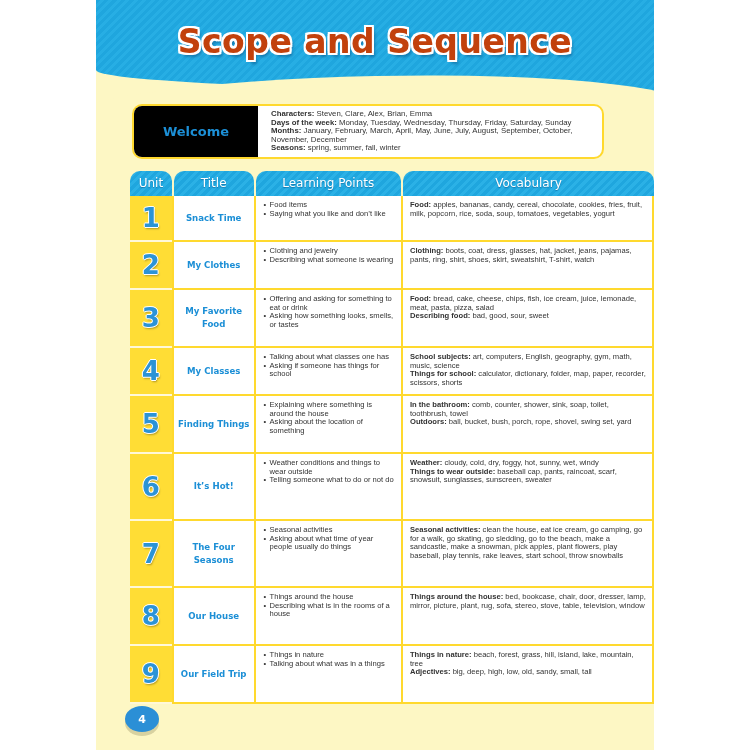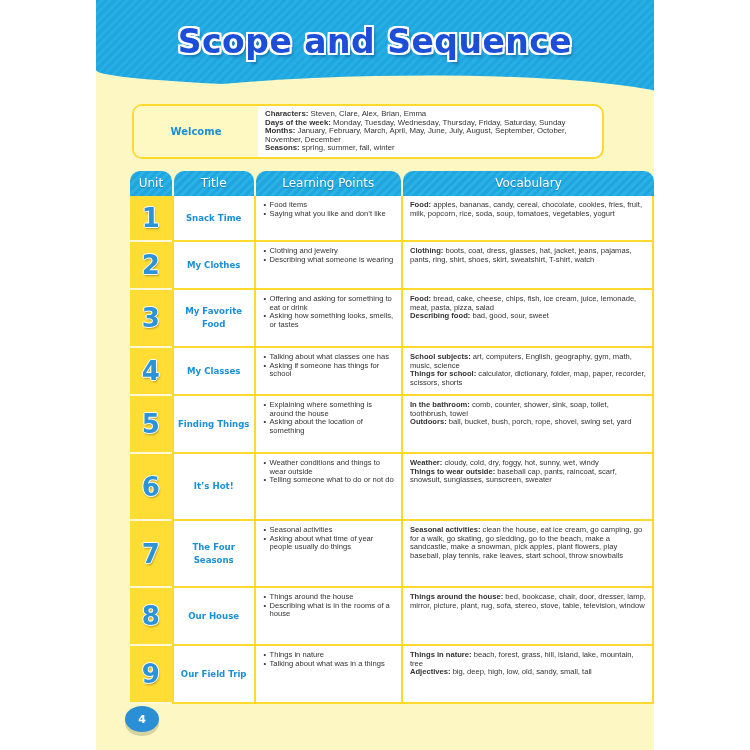--- a/index.html
+++ b/index.html
@@ -18,39 +18,39 @@
     border-bottom-right-radius: 0 0;
   }
   .banner-curve {
     position: absolute; left: -40px; top: 76px; width: 640px; height: 40px;
     background: #fdf7c4; border-radius: 50% 50% 0 0 / 100% 100% 0 0;
     transform: rotate(-1.2deg);
   }
   .page-title {
     position: absolute; left: 0; top: 22px; width: 558px; text-align: center;
     font-family: "DejaVu Sans", sans-serif; font-weight: bold; font-size: 33px;
-    color: #1d4ed8; letter-spacing: 0.5px;
+    color: #c2410c; letter-spacing: 0.5px;
     -webkit-text-stroke: 0;
     text-shadow:
       2px 0 0 #fff, -2px 0 0 #fff, 0 2px 0 #fff, 0 -2px 0 #fff,
       2px 2px 0 #fff, -2px -2px 0 #fff, 2px -2px 0 #fff, -2px 2px 0 #fff,
       3px 4px 3px rgba(0,60,110,0.45);
   }
 
   .welcome {
     position: absolute; left: 36px; top: 104px; width: 472px; height: 55px;
     border: 2px solid #ffd92e; border-radius: 10px; background: #ffffff;
     display: flex; overflow: hidden;
   }
   .welcome-label {
-    width: 124px; background: #fef9c3; display: flex; align-items: center; justify-content: center;
-    font-weight: bold; font-size: 10px; color: #1c8fd6;
+    width: 124px; background: #000000; display: flex; align-items: center; justify-content: center;
+    font-weight: bold; font-size: 13px; color: #1c8fd6;
   }
   .welcome-body {
-    flex: 1; padding: 4px 8px 0 7px; font-family: "Liberation Sans", sans-serif;
+    flex: 1; padding: 4px 8px 0 13px; font-family: "Liberation Sans", sans-serif;
     font-size: 7.8px; line-height: 8.6px; color: #333;
   }
   .welcome-body b { font-weight: bold; }
 
   .table {
     position: absolute; left: 34px; top: 171px; width: 524px;
   }
   .thead { display: flex; height: 25px; }
   .th {
     background: repeating-linear-gradient(135deg, #1fa6de 0 3px, #2bb1e6 3px 6px);

